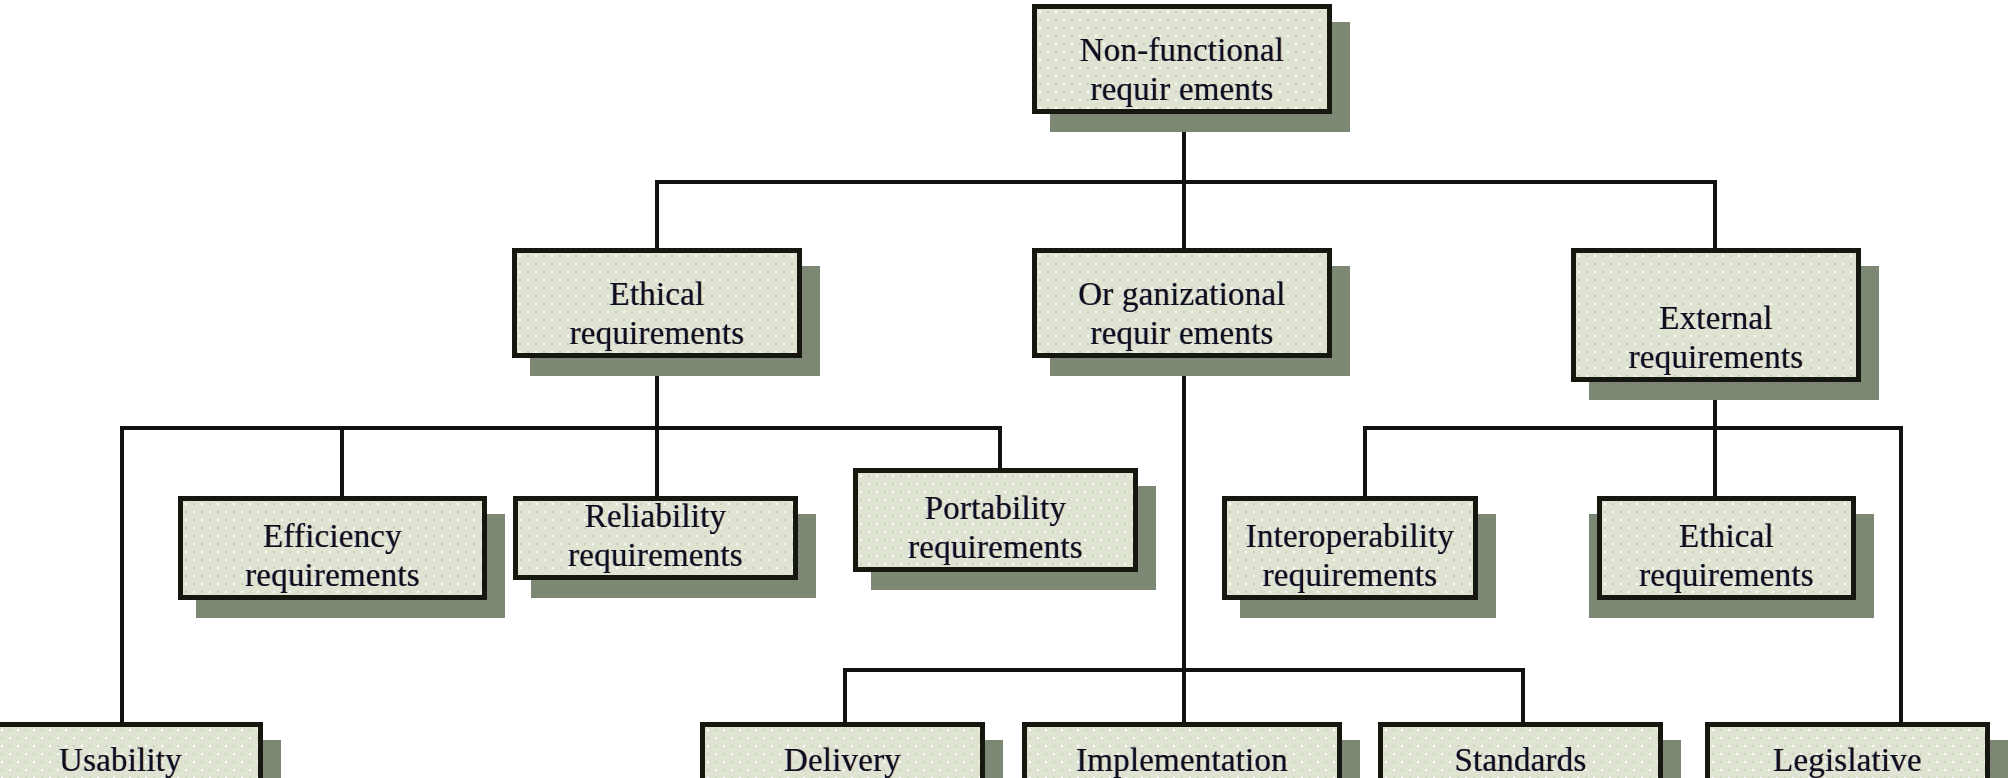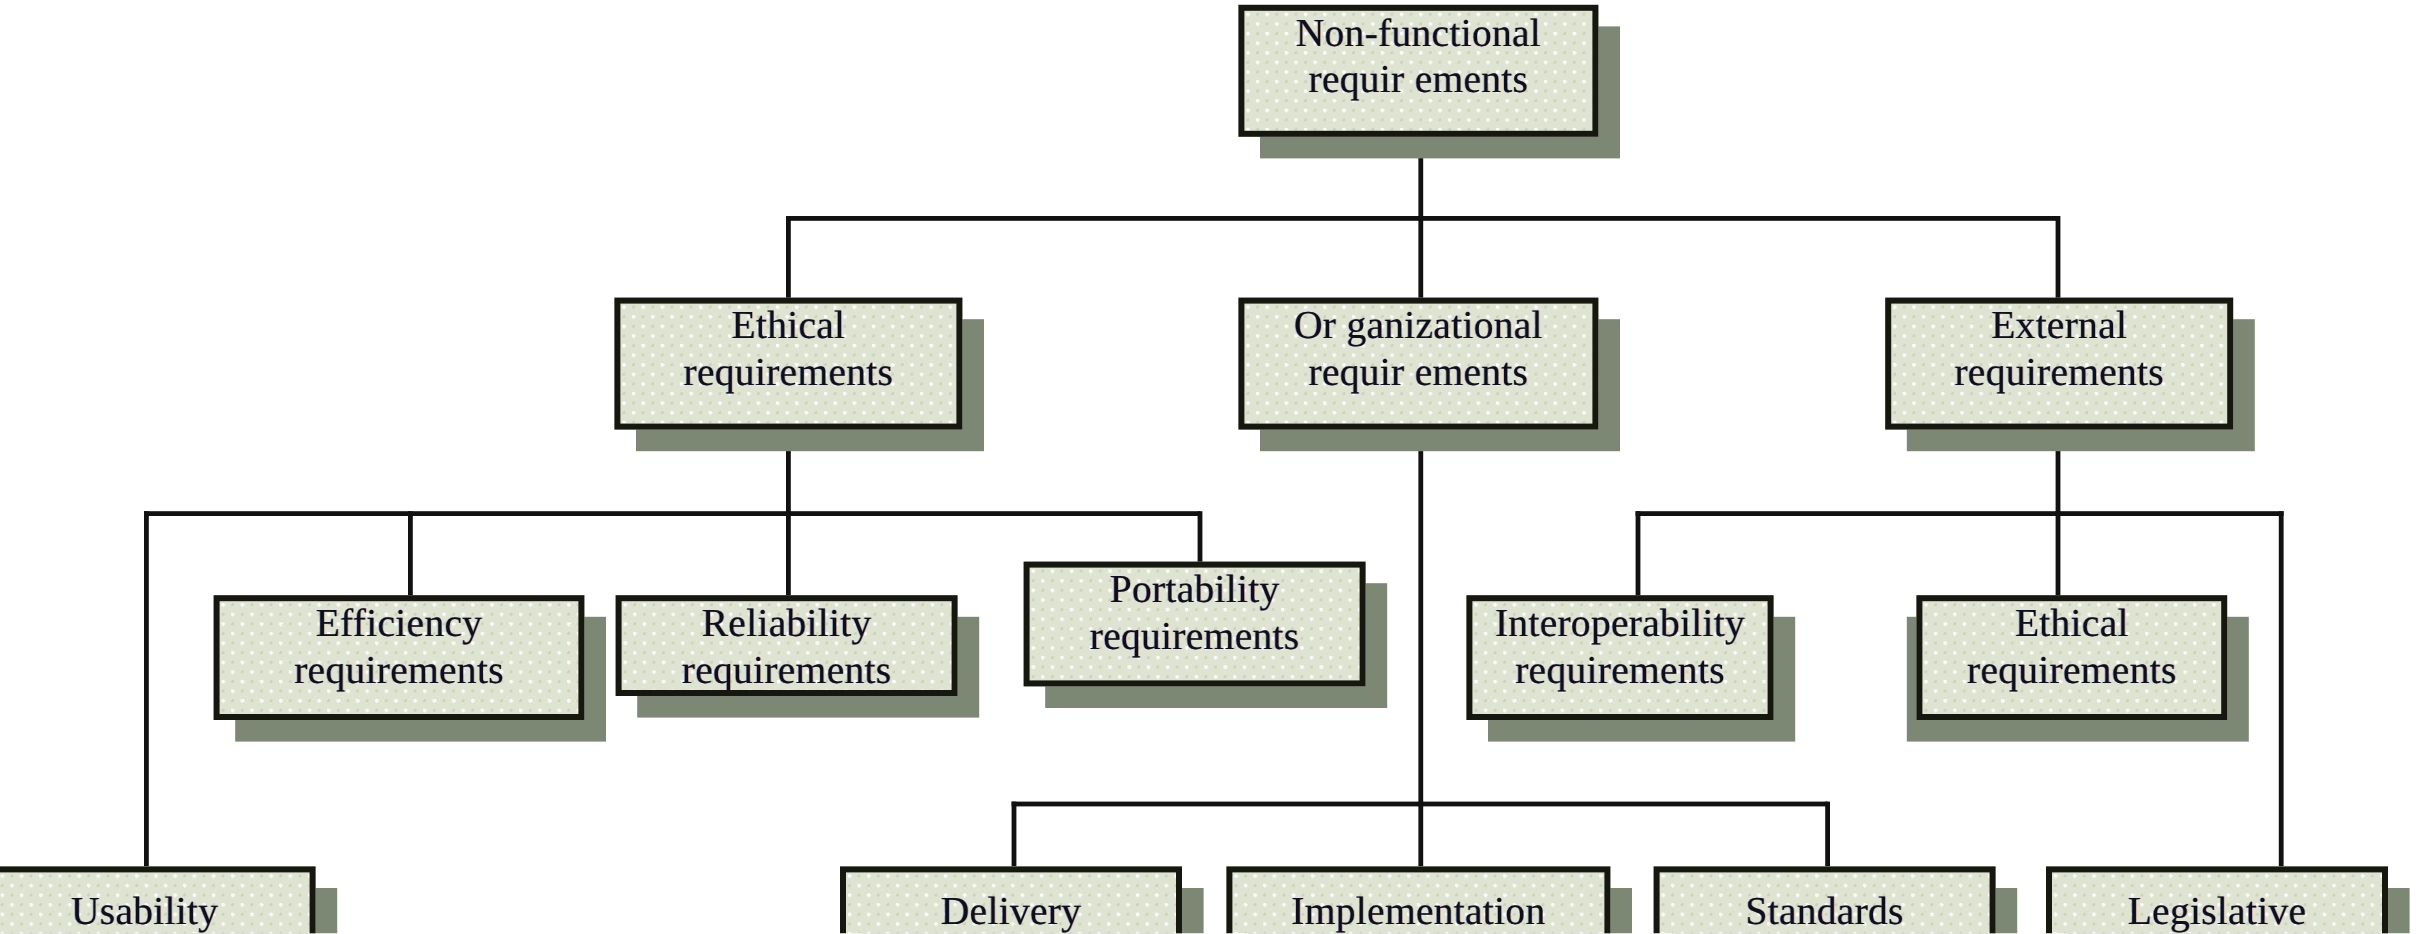--- a/index.html
+++ b/index.html
@@ -52,21 +52,21 @@
     background-color: #dfe4d2;
     background-image:
       radial-gradient(circle at 3px 3px, rgba(255,255,255,0.95) 1.4px, transparent 1.6px),
       radial-gradient(circle at 11px 11px, rgba(255,255,255,0.85) 1.4px, transparent 1.6px),
       radial-gradient(circle at 11px 3px, rgba(176,190,160,0.45) 1.2px, transparent 1.4px),
       radial-gradient(circle at 3px 11px, rgba(176,190,160,0.45) 1.2px, transparent 1.4px);
     background-size: 16px 16px, 16px 16px, 16px 16px, 16px 16px;
     display: flex;
     flex-direction: column;
     align-items: center;
-    justify-content: flex-start;
+    justify-content: flex-end;
     text-align: center;
     line-height: 1.18;
     color: #0d0f1e;
     font-size: 33px;
     letter-spacing: 0.2px;
     overflow: hidden;
   }
   .node .box .line-text {
     display: block;
     white-space: nowrap;
@@ -141,21 +141,21 @@
   </div>
 
   <div class="node" style="left:1032px; top:248px; width:300px; height:110px;">
     <div class="shadow"></div>
     <div class="box">
       <span class="line-text">Or ganizational</span>
       <span class="line-text">requir ements</span>
     </div>
   </div>
 
-  <div class="node" style="left:1571px; top:248px; width:290px; height:110px;">
+  <div class="node" style="left:1571px; top:248px; width:290px; height:134px;">
     <div class="shadow"></div>
     <div class="box">
       <span class="line-text">External</span>
       <span class="line-text">requirements</span>
     </div>
   </div>
 
   <div class="node" style="left:178px; top:496px; width:309px; height:104px;">
     <div class="shadow"></div>
     <div class="box">

